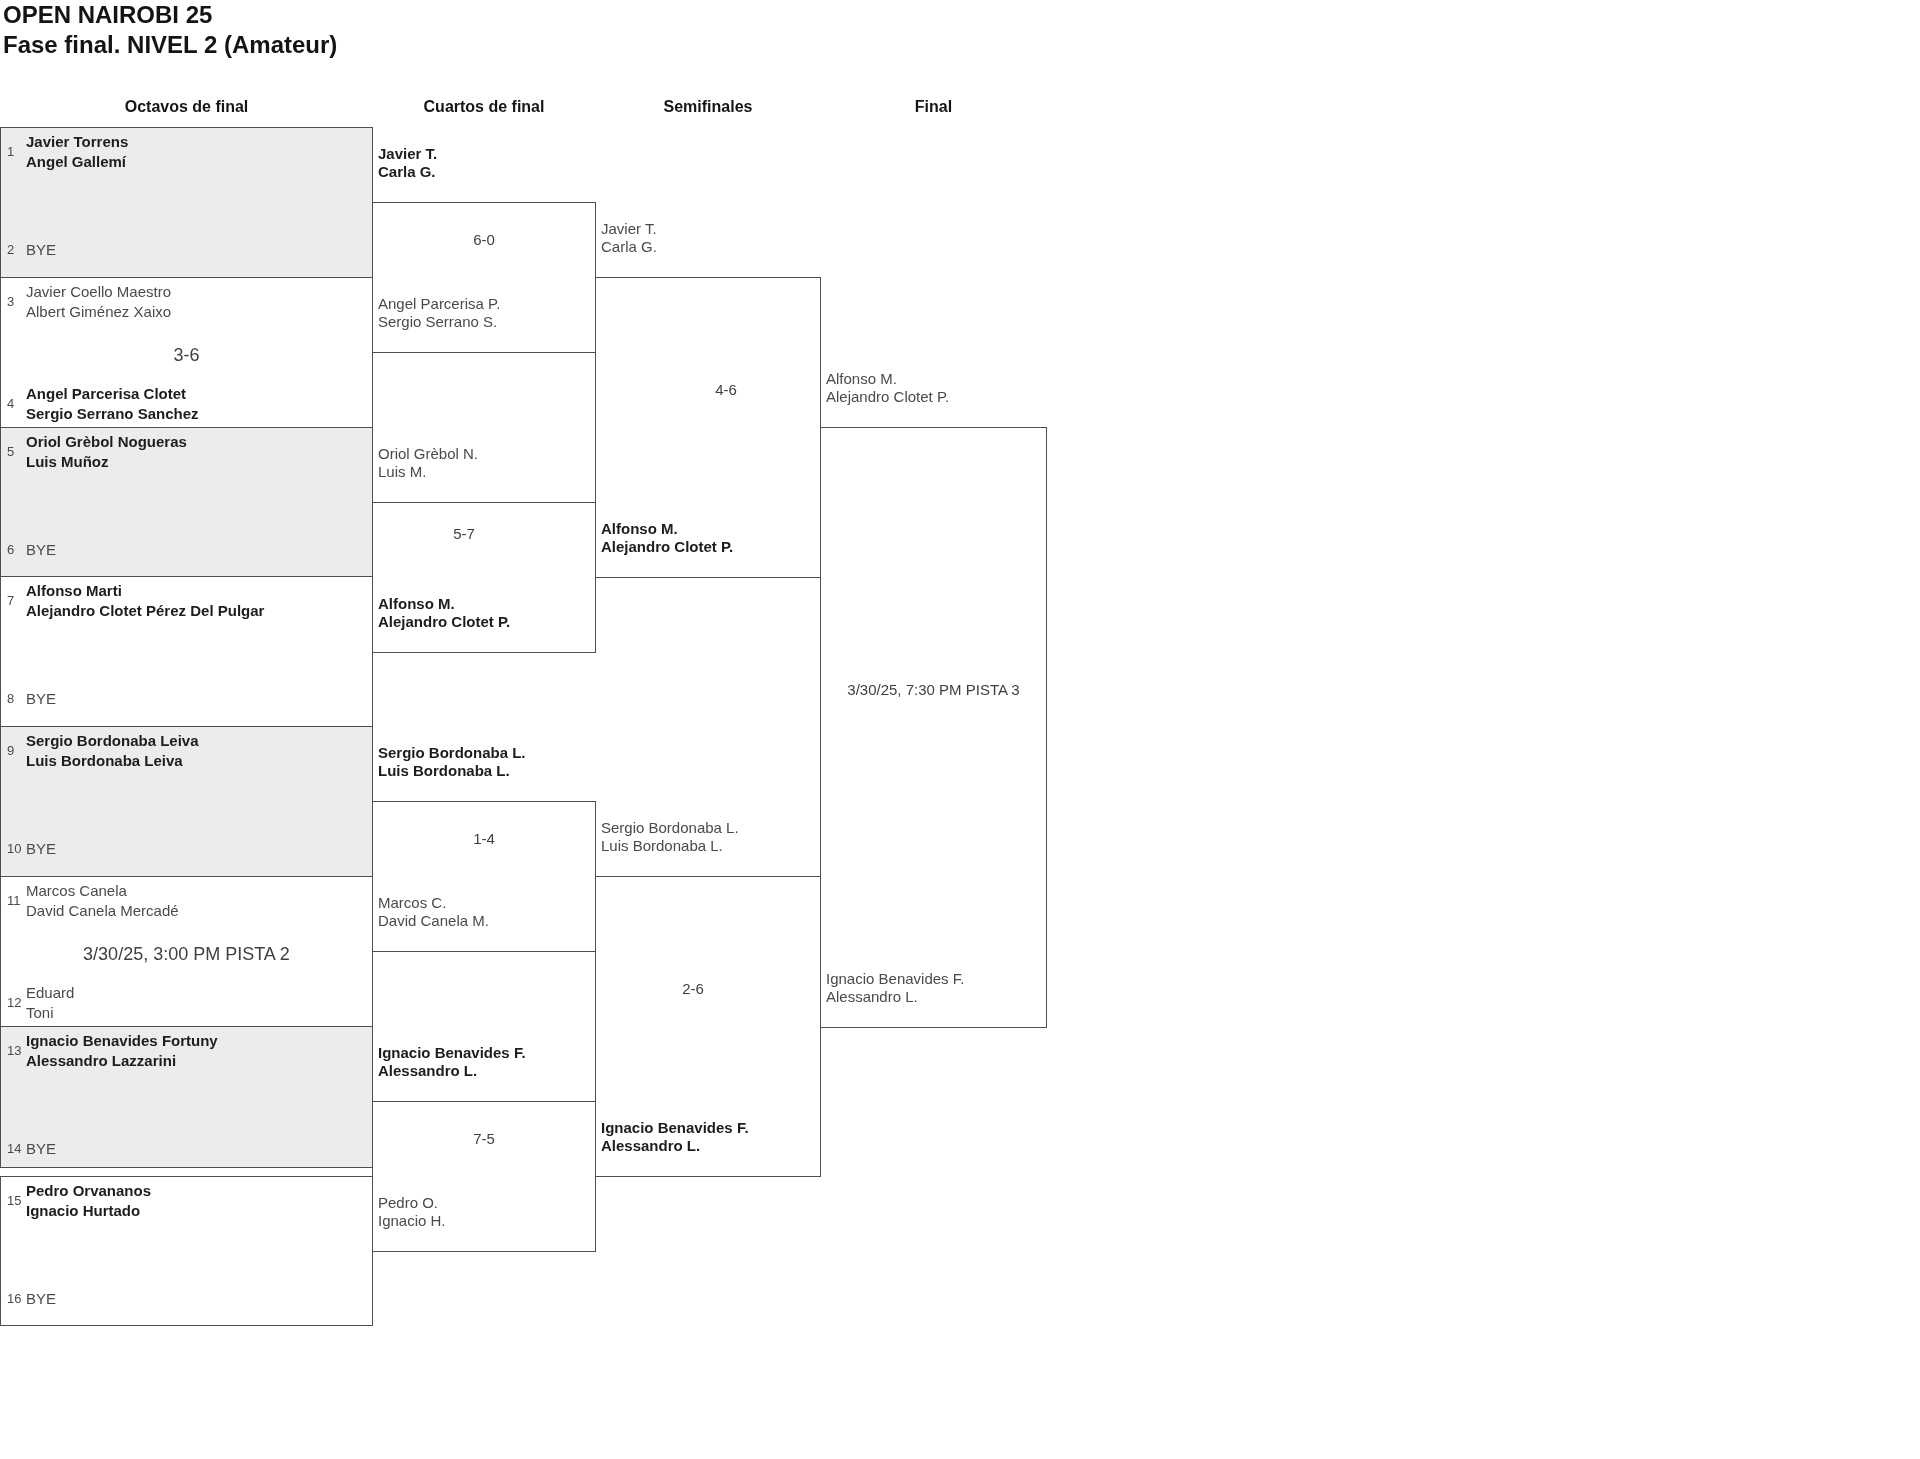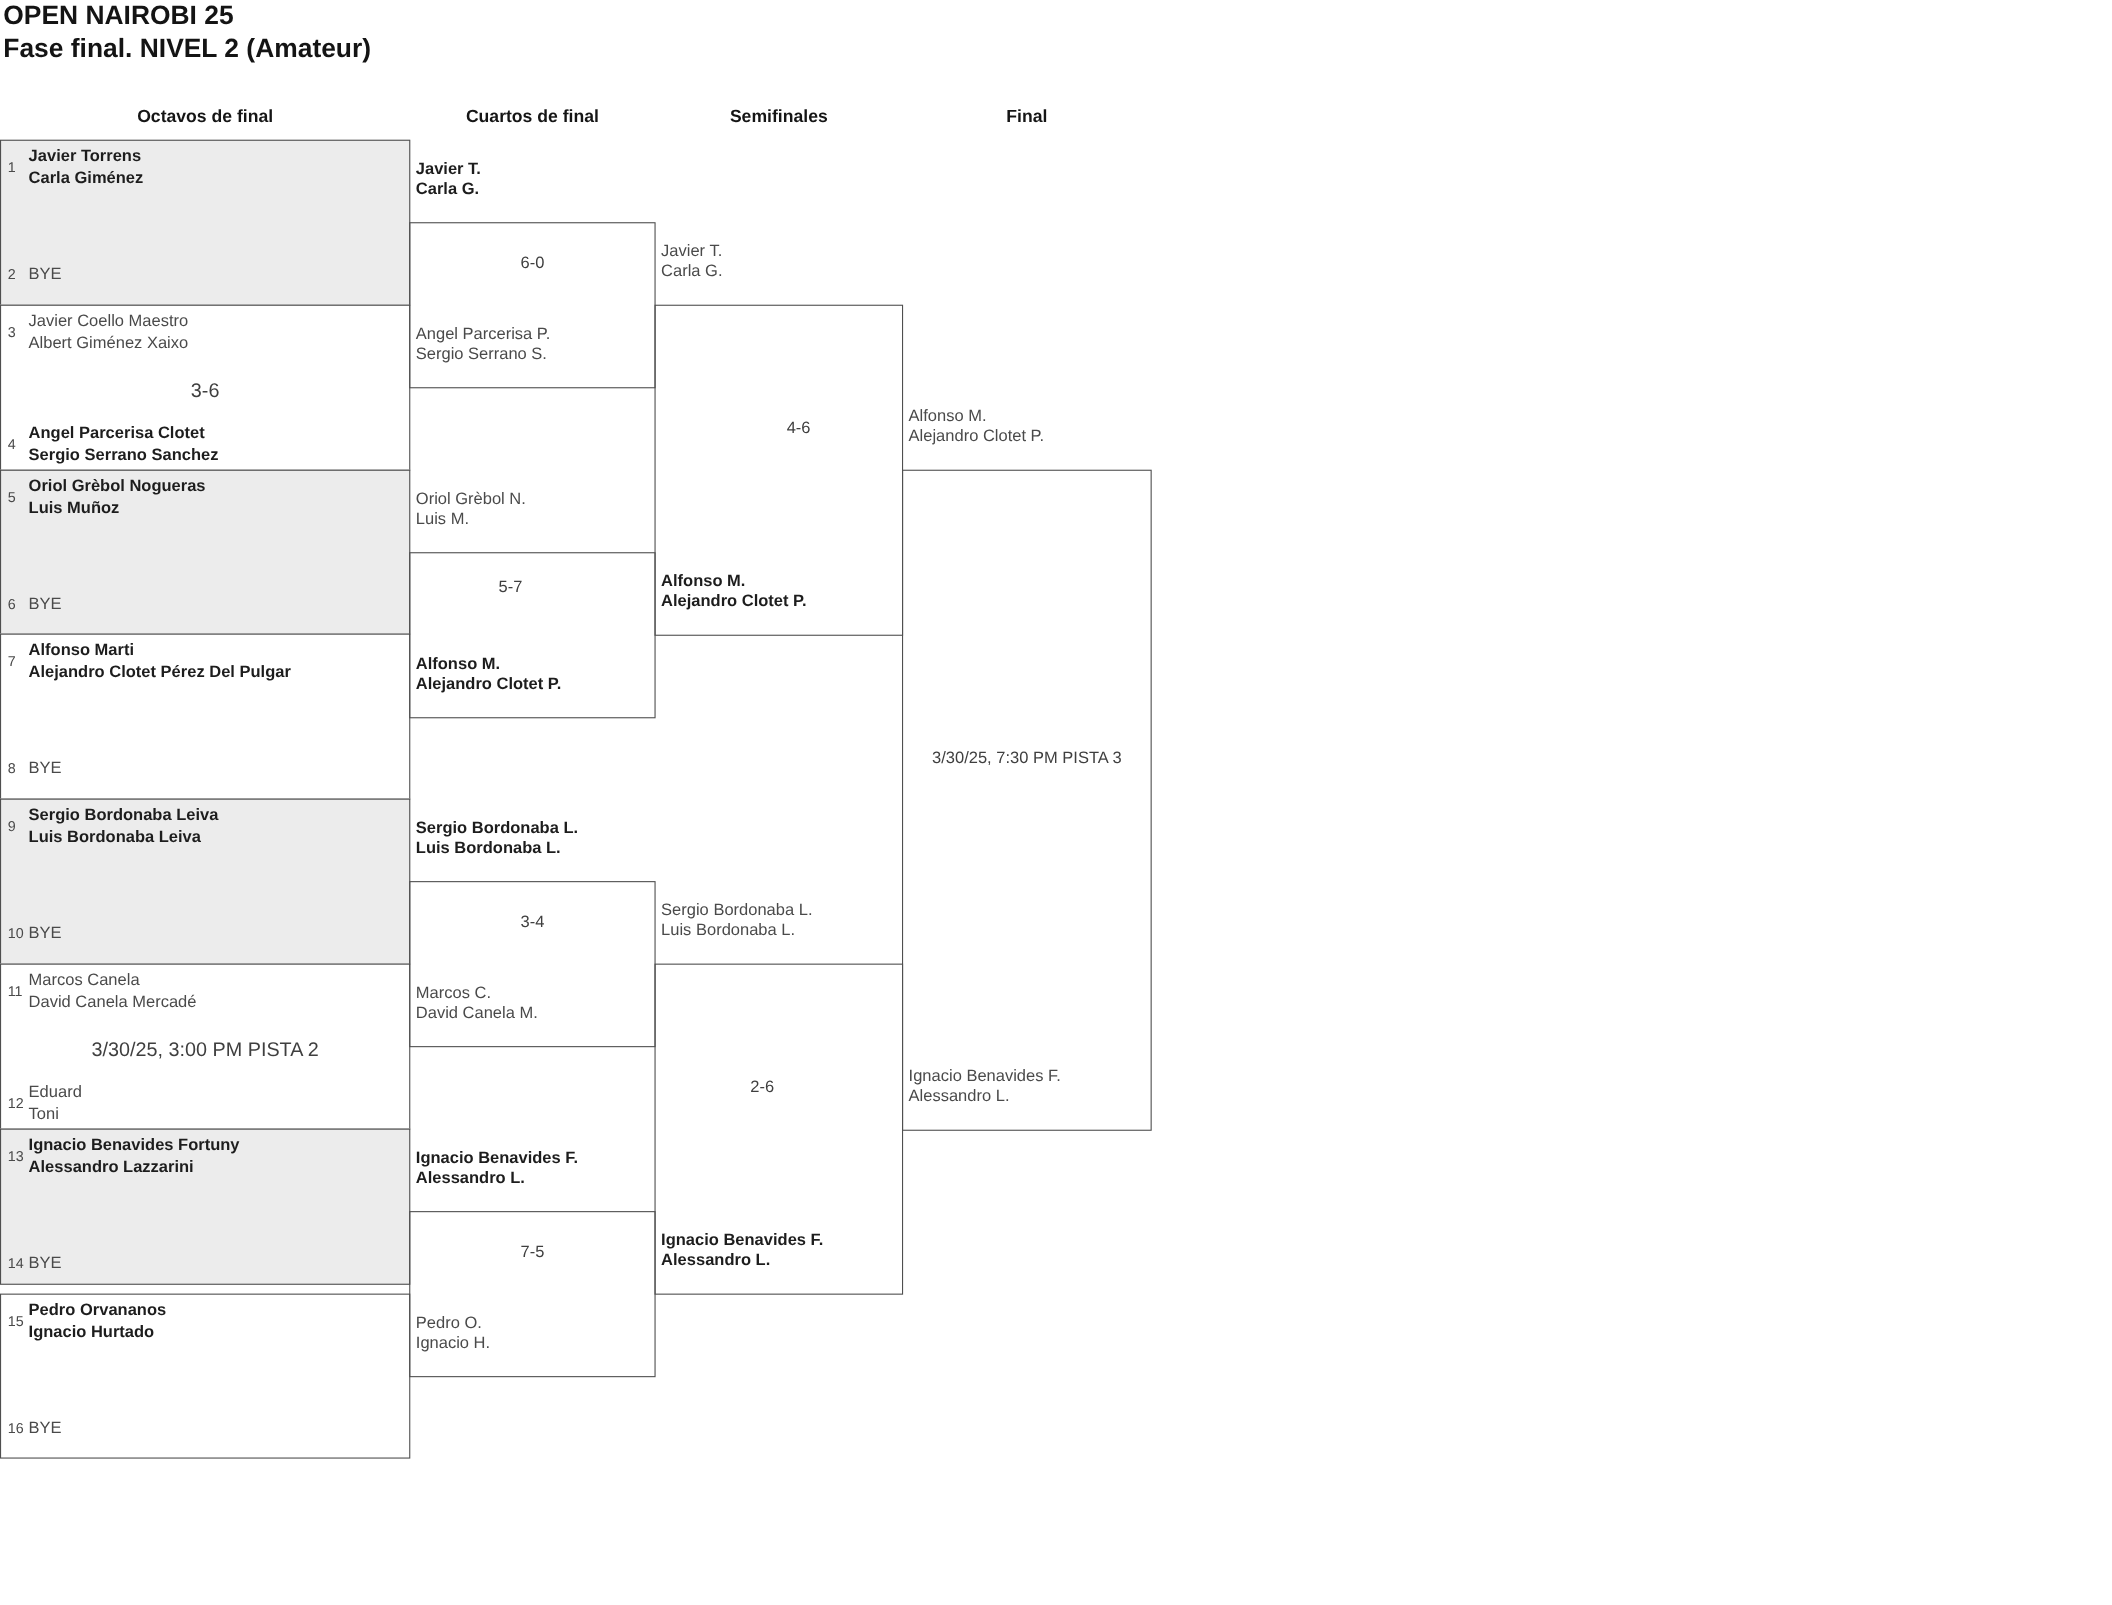--- a/index.html
+++ b/index.html
@@ -50,21 +50,21 @@
 <div class="colhead" style="left:0;width:373px;">Octavos de final</div>
 <div class="colhead" style="left:372px;width:224px;">Cuartos de final</div>
 <div class="colhead" style="left:595px;width:226px;">Semifinales</div>
 <div class="colhead" style="left:820px;width:227px;">Final</div>
 
 <div class="obox shade" style="top:127px;height:151px;">
   <div class="trow t1">
     <span class="seed">1</span>
     <div class="tnames win">
       <div>Javier Torrens</div>
-        <div>Carla Giménez</div>
+        <div>Angel Gallemí</div>
     </div>
   </div>
   <div class="mid"></div>
   <div class="trow t2 bye">
     <span class="seed">2</span>
     <div class="tnames">
       <div>BYE</div>
         <div></div>
     </div>
   </div>
@@ -223,21 +223,21 @@
 <div class="score" style="left:372px;width:184px;top:524px;">5-7</div>
 <div class="slot win" style="left:378px;top:595px;">
   <div>Alfonso M.</div>
     <div>Alejandro Clotet P.</div>
 </div>
 
 <div class="slot win" style="left:378px;top:744px;">
   <div>Sergio Bordonaba L.</div>
     <div>Luis Bordonaba L.</div>
 </div>
-<div class="score" style="left:372px;width:224px;top:829px;">3-4</div>
+<div class="score" style="left:372px;width:224px;top:829px;">1-4</div>
 <div class="slot" style="left:378px;top:894px;">
   <div>Marcos C.</div>
     <div>David Canela M.</div>
 </div>
 
 <div class="slot win" style="left:378px;top:1044px;">
   <div>Ignacio Benavides F.</div>
     <div>Alessandro L.</div>
 </div>
 <div class="score" style="left:372px;width:224px;top:1129px;">7-5</div>

